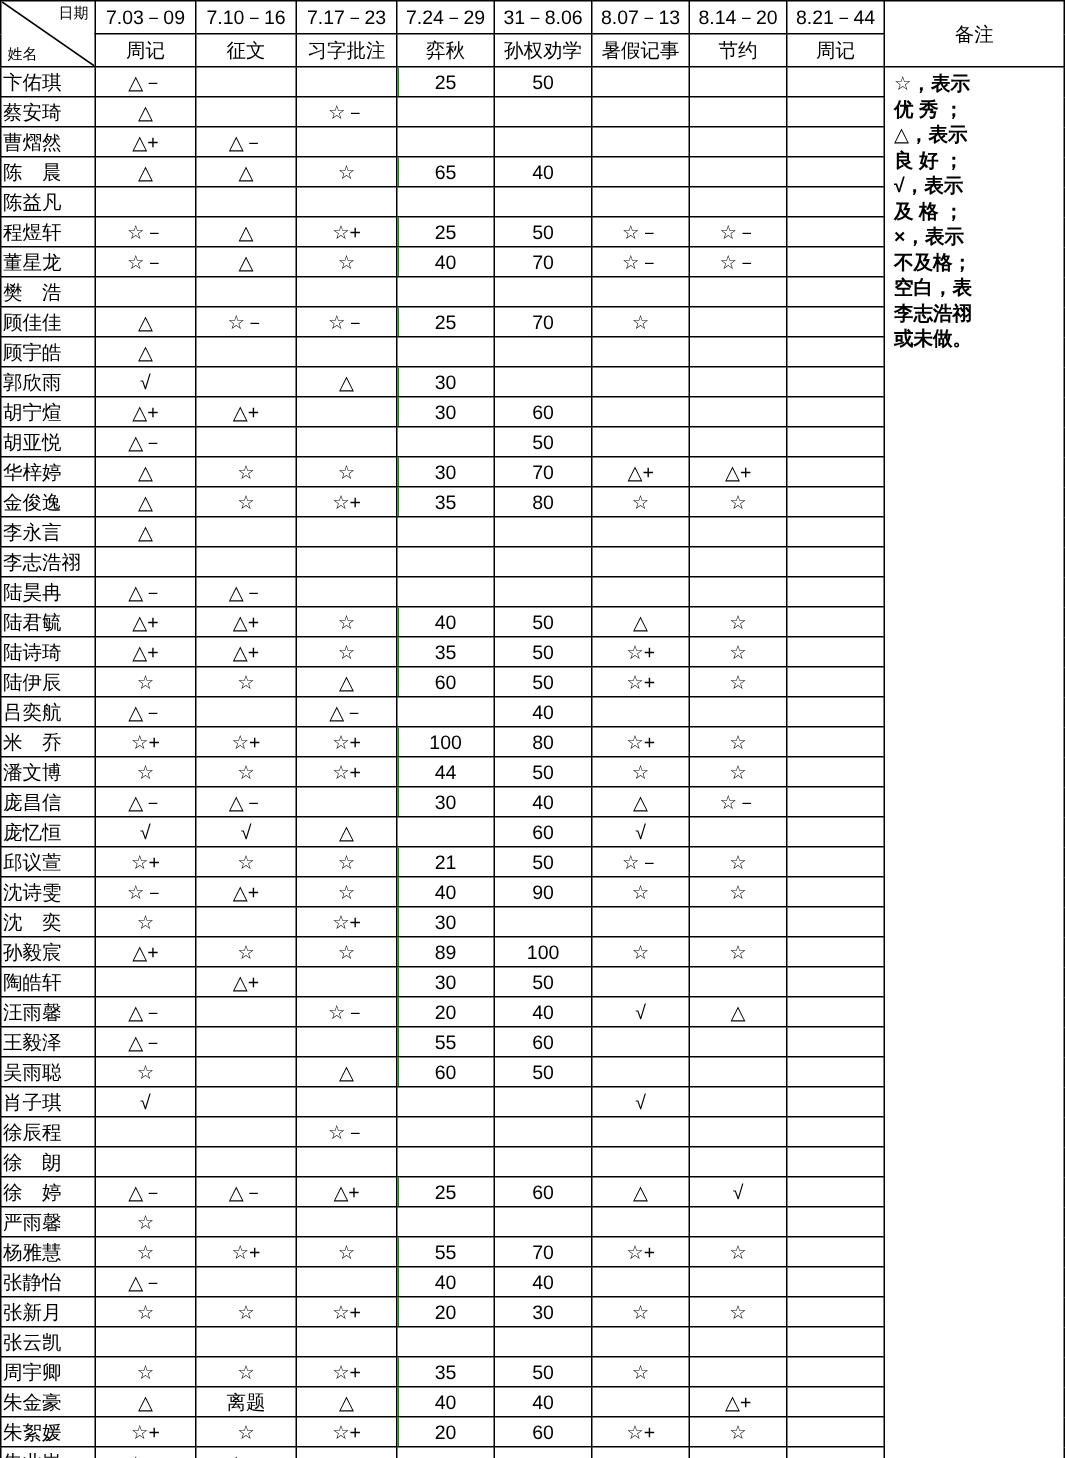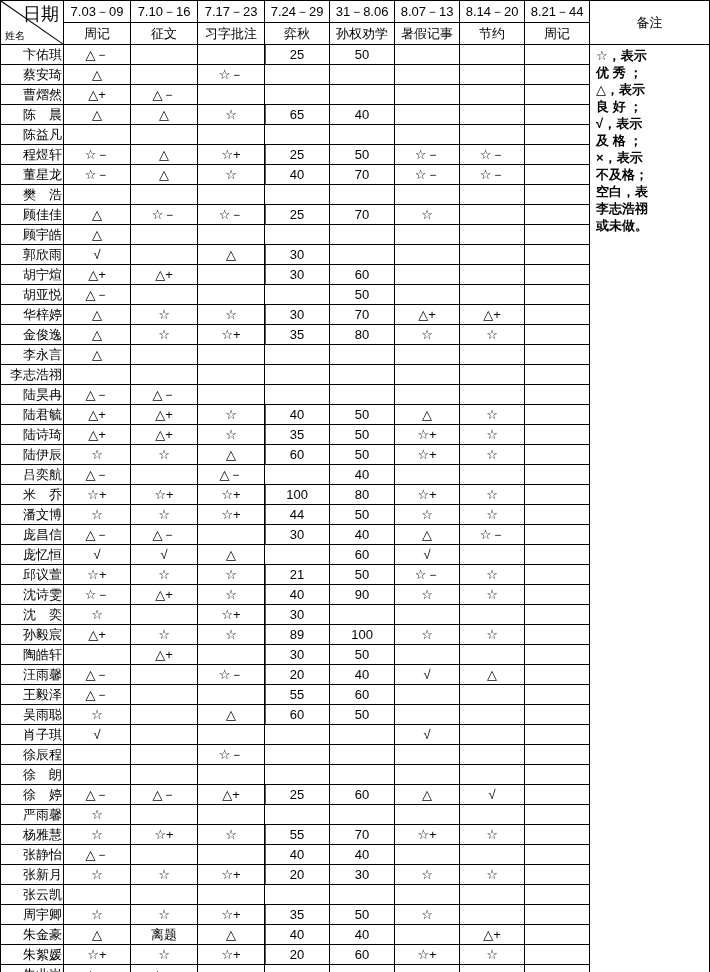--- a/index.html
+++ b/index.html
@@ -48,38 +48,38 @@
     overflow:hidden;
   }
   .split .diag{
     position:absolute;
     top:0;left:0;width:100%;height:100%;
     pointer-events:none;
   }
   .split .lbl-top{
     position:absolute;
     right:4px;top:1px;
-    font-size:18px;
+    font-size:10px;
   }
   .split .lbl-bot{
     position:absolute;
     left:4px;bottom:1px;
     font-size:10px;
   }
   .note-cell{
     vertical-align:top;
     text-align:left;
     padding:2px 6px;
     line-height:17px;
     font-size:13px;
   }
   .note-cell div{white-space:normal;font-weight:bold;}
   
   td.name{
-    text-align:right;
+    text-align:left;
     letter-spacing:0px;
     margin-left:46px;
   }
   
   td.mark{font-size:13px;}
   
   td.greenbar{
     position:relative;
     margin-left:24px;
   }

